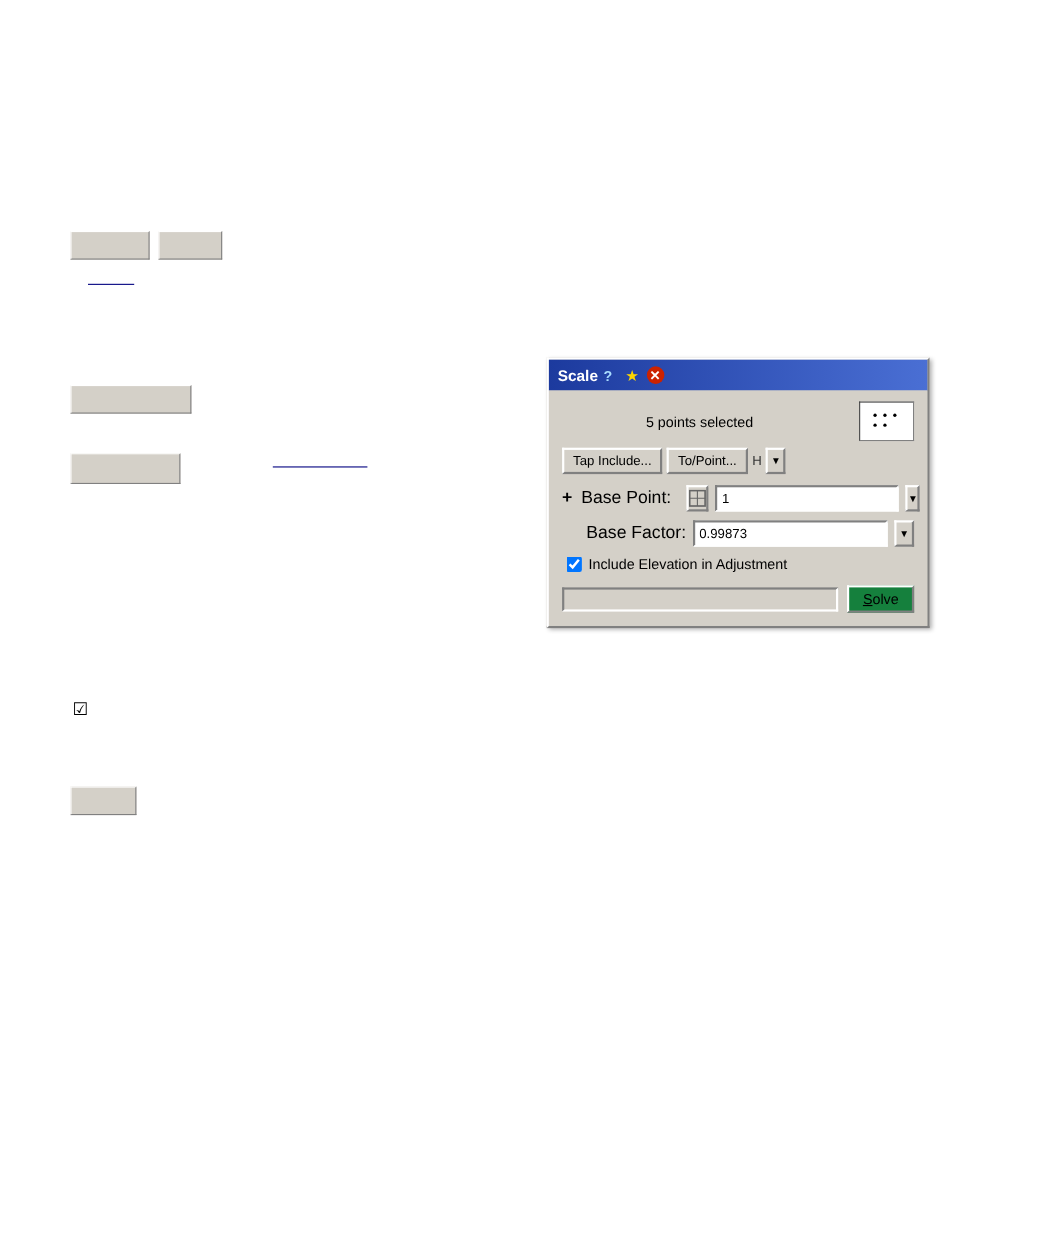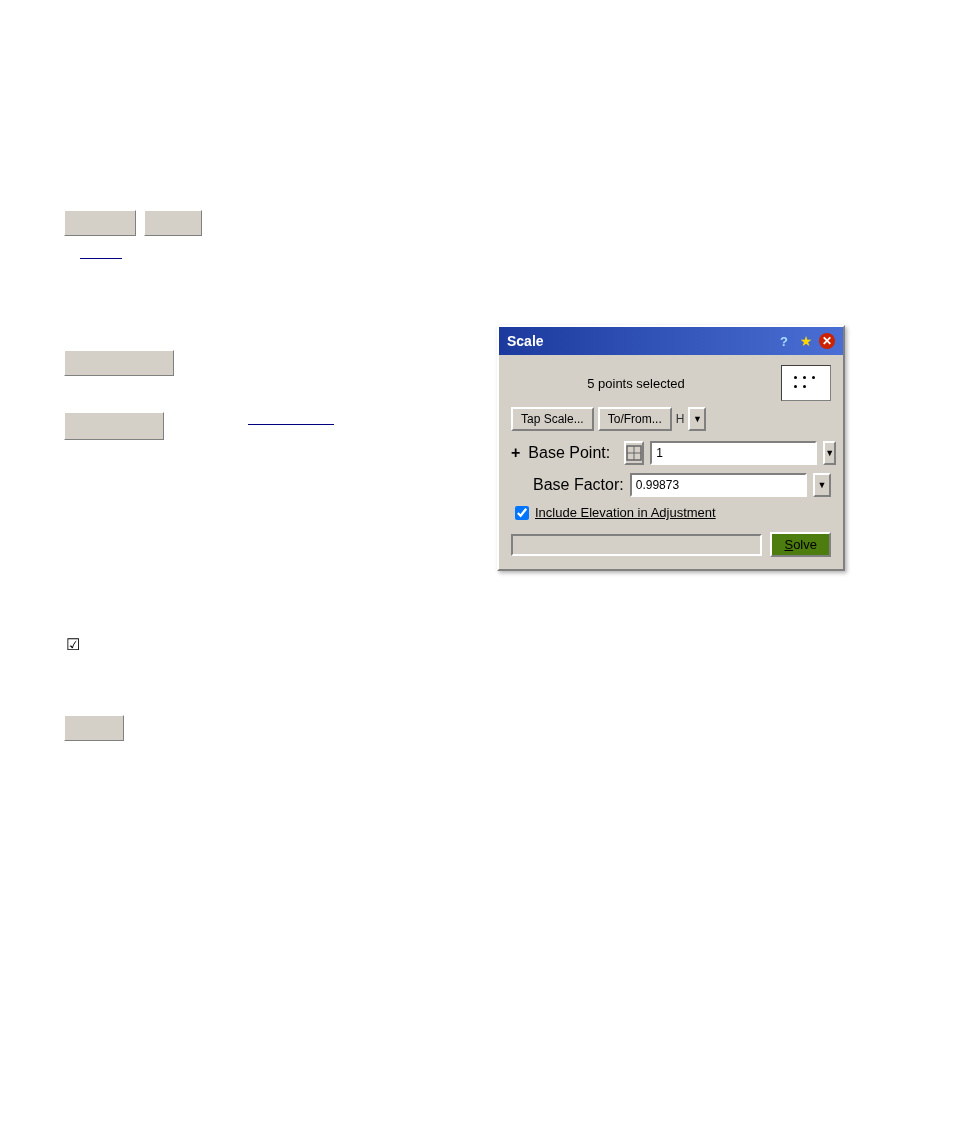--- a/index.html
+++ b/index.html
@@ -41,21 +41,20 @@
       border-left-color: #ffffff;
       box-shadow: 2px 2px 4px rgba(0,0,0,0.3);
     }
 
     .dialog-titlebar {
       background: linear-gradient(to right, #1c3a9e, #4a6fd4);
       color: white;
       padding: 4px 8px;
       display: flex;
       align-items: center;
-      justify-content: space-between;
       height: 28px;
     }
 
     .dialog-title-text {
       font-size: 14px;
       font-weight: bold;
       color: white;
     }
 
     .dialog-title-icons {
@@ -262,21 +261,20 @@
 
     .checkbox-input {
       width: 14px;
       height: 14px;
       cursor: pointer;
     }
 
     .checkbox-label {
       font-size: 13px;
       color: #000;
-      text-decoration: underline;
     }
 
     
     .solve-row {
       display: flex;
       align-items: center;
       gap: 8px;
     }
 
     .solve-progress {
@@ -284,21 +282,21 @@
       height: 22px;
       background: #d4d0c8;
       border: 2px solid;
       border-top-color: #808080;
       border-left-color: #808080;
       border-bottom-color: #ffffff;
       border-right-color: #ffffff;
     }
 
     .solve-btn {
-      background: #4d7c0f;
+      background: #15803d;
       border: 2px solid;
       border-top-color: #ffffff;
       border-left-color: #ffffff;
       border-bottom-color: #808080;
       border-right-color: #808080;
       padding: 3px 12px;
       font-size: 13px;
       cursor: pointer;
       font-family: Arial, sans-serif;
       min-width: 60px;
@@ -366,22 +364,22 @@
           <div class="dot"></div>
           <div class="dot"></div>
           <div class="dot"></div>
           <div class="dot"></div>
           <div class="dot"></div>
         </div>
       </div>
     </div>
 
     <div class="buttons-row">
-      <button class="dialog-btn">Tap Scale...</button>
-      <button class="dialog-btn">To/From...</button>
+      <button class="dialog-btn">Tap Include...</button>
+      <button class="dialog-btn">To/Point...</button>
       <span class="h-label">H</span>
       <div class="dropdown-arrow-btn">▼</div>
     </div>
 
     <div class="field-row">
       <span class="field-plus">+</span>
       <span class="field-label">Base Point:</span>
       <div class="field-icon-btn">
         <svg width="16" height="16" viewBox="0 0 16 16">
           <rect x="1" y="1" width="14" height="14" fill="none" stroke="#666" stroke-width="1.5"></rect>

